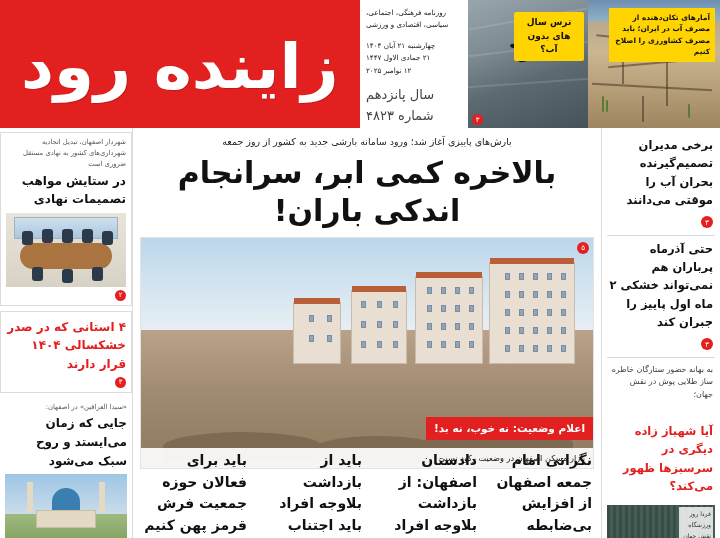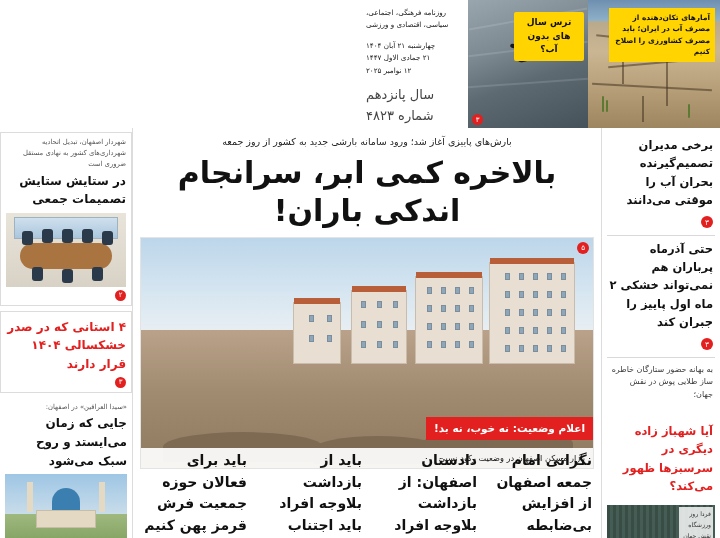--- a/index.html
+++ b/index.html
@@ -342,20 +342,23 @@
       <div class="rule"></div>
       <div class="line">چهارشنبه ۲۱ آبان ۱۴۰۴</div>
       <div class="line">۲۱ جمادی الاول ۱۴۴۷</div>
       <div class="line">۱۲ نوامبر ۲۰۲۵</div>
       <div class="rule"></div>
       <div class="line sm">سال پانزدهم</div>
       <div class="line sm">شماره ۴۸۲۳</div>
       <div class="line sm">قیمت: ۵۰۰۰ تومان</div>
     </div>
 
+    <div class="mh-title">
+      <div class="logo-text">زاینده رود</div>
+    </div>
 
   </div>
 
   <div class="body">
 
     <div class="col col-right">
 
       <div class="rnews">
         <div class="rtitle">برخی مدیران تصمیم‌گیرنده بحران آب را موقتی می‌دانند</div>
         <div class="rbadge">۳</div>
@@ -531,21 +534,21 @@
 
       </div>
     </div>
 
     <div class="divider-v" style="left:132px;"></div>
 
     <div class="col col-left">
 
       <div class="lbox">
         <div class="ltop">شهردار اصفهان، تبدیل اتحادیه شهرداری‌های کشور به نهادی مستقل ضروری است</div>
-        <div class="ltitle">در ستایش ستایش تصمیمات جمعی</div>
+        <div class="ltitle">در ستایش مواهب تصمیمات نهادی</div>
         <div class="meeting">
           <div class="window"></div>
           <div class="table"></div>
           <div class="chair" style="left:16px;top:18px"></div>
           <div class="chair" style="left:36px;top:16px"></div>
           <div class="chair" style="left:56px;top:16px"></div>
           <div class="chair" style="left:76px;top:16px"></div>
           <div class="chair" style="left:96px;top:18px"></div>
           <div class="chair" style="left:26px;top:54px"></div>
           <div class="chair" style="left:56px;top:56px"></div>

